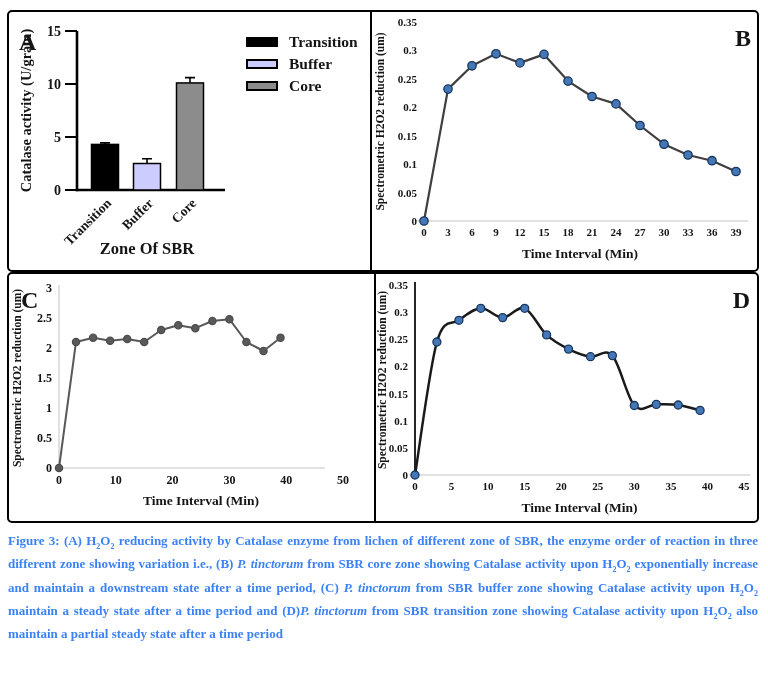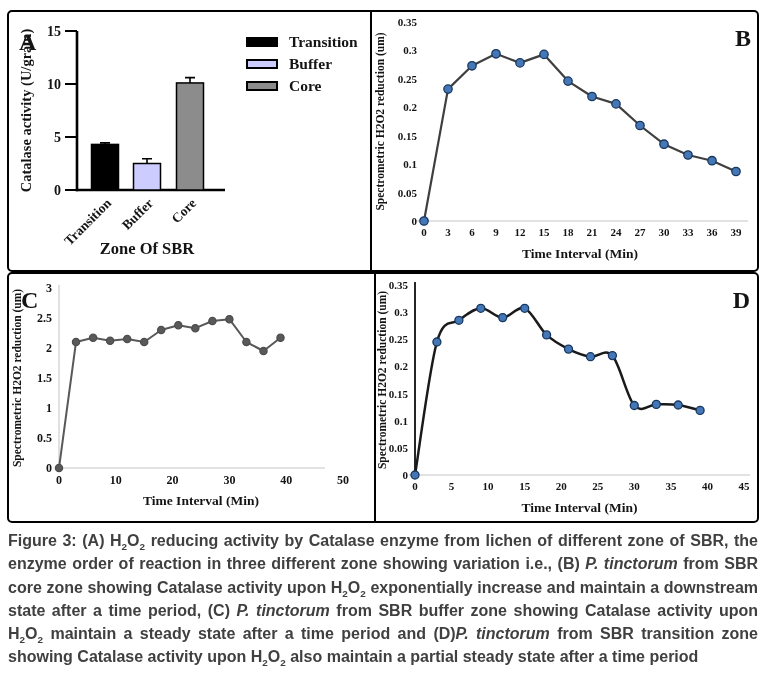--- a/index.html
+++ b/index.html
@@ -11,22 +11,22 @@
     position:absolute;border:2px solid #000;border-radius:5px;
     display:flex;background:#fff;overflow:hidden;
   }
   #box-top{left:7px;top:10px;width:748px;height:258px;}
   #box-bottom{left:7px;top:272px;width:748px;height:247px;}
   .divider{width:2px;background:#000;flex:0 0 2px;}
   .cell{position:relative;flex:0 0 auto;}
   svg text{font-family:"Liberation Serif", serif;font-weight:bold;fill:#141414;}
   #caption{
     position:absolute;left:8px;top:529px;width:750px;
-    font-family:Liberation Sans, sans-serif;font-weight:bold;
-    font-size:16px;line-height:23.3px;color:#404040;
+    font-family:Liberation Serif, serif;font-weight:bold;
+    font-size:13px;line-height:23.3px;color:#3b82f6;
     text-align:justify;
   }
   #caption i{font-style:italic;}
   #caption sub{font-size:0.62em;line-height:0;}
 </style>
 </head>
 <body>
 
 <div class="box" id="box-top">
   <div class="cell" id="cellA">

